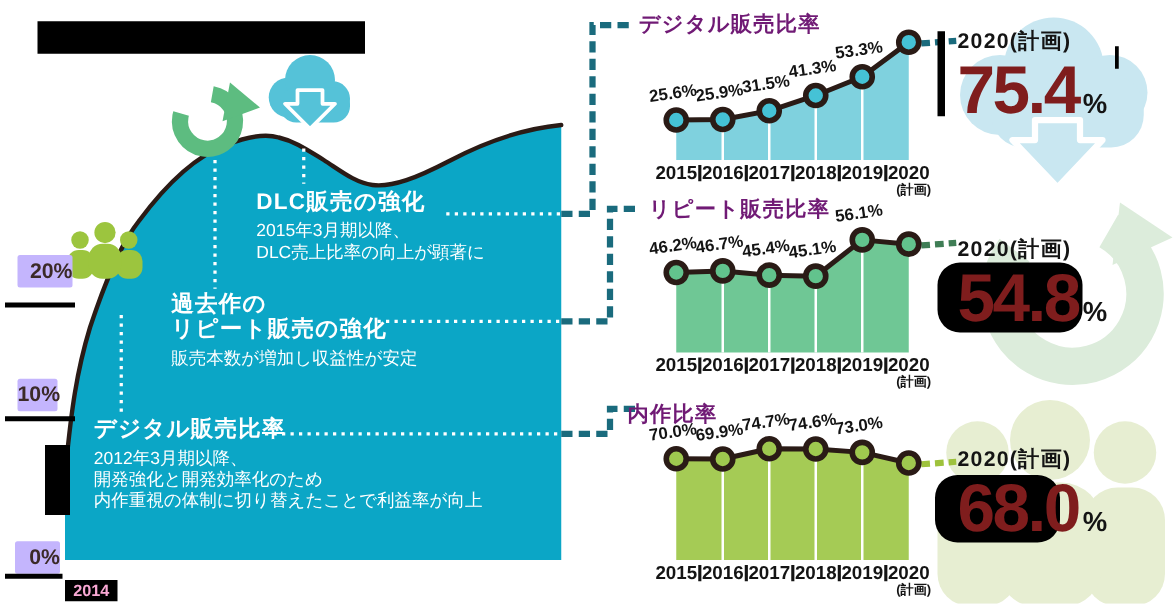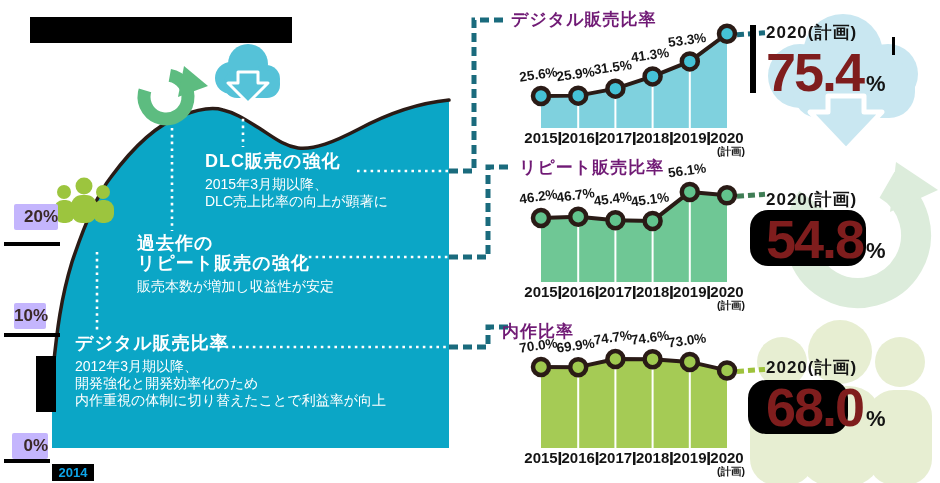--- a/index.html
+++ b/index.html
@@ -9,21 +9,21 @@
   .ov{position:absolute;z-index:2;}
   .title-bar{left:30px;top:17px;width:262px;height:26px;background:#000;}
   .ann{color:#fff;}
   .ann-h{font-size:18px;font-weight:bold;letter-spacing:1px;line-height:20px;}
   .ann-t{font-size:14px;line-height:17px;margin-top:5px;}
   .chart-title{font-size:17px;font-weight:bold;color:#701a75;letter-spacing:1px;white-space:nowrap;}
   .axis-box{background:#c4b5fd;color:#3b2a28;font-weight:bold;font-size:17px;text-align:right;
             height:26px;line-height:26px;border-radius:2px;}
   .axis-line{background:#000;height:4px;}
   .axis-bar{background:#000;}
-  .axis-year{background:#000;color:#0ea5e9;font-weight:bold;font-size:13px;text-align:center;
+  .axis-year{background:#000;color:#f9a8d4;font-weight:bold;font-size:13px;text-align:center;
              height:17px;line-height:17px;}
   .plan-block{width:190px;}
   .plan-label{font-size:17px;font-weight:bold;color:#141414;letter-spacing:1px;position:relative;z-index:3;}
   .plan-num{position:relative;z-index:3;margin-top:0px;white-space:nowrap;}
   .plan-num .num{font-size:54px;font-weight:bold;color:#7f1d1d;letter-spacing:-2px;line-height:56px;}
   .plan-num .unit{font-size:22px;font-weight:bold;color:#141414;margin-left:3px;}
   .blob{position:absolute;background:#000;border-radius:18px;z-index:2;}
   .tickbar{position:absolute;background:#000;z-index:2;}
   svg text{font-family:"Liberation Sans","DejaVu Sans",sans-serif;}
 </style>

